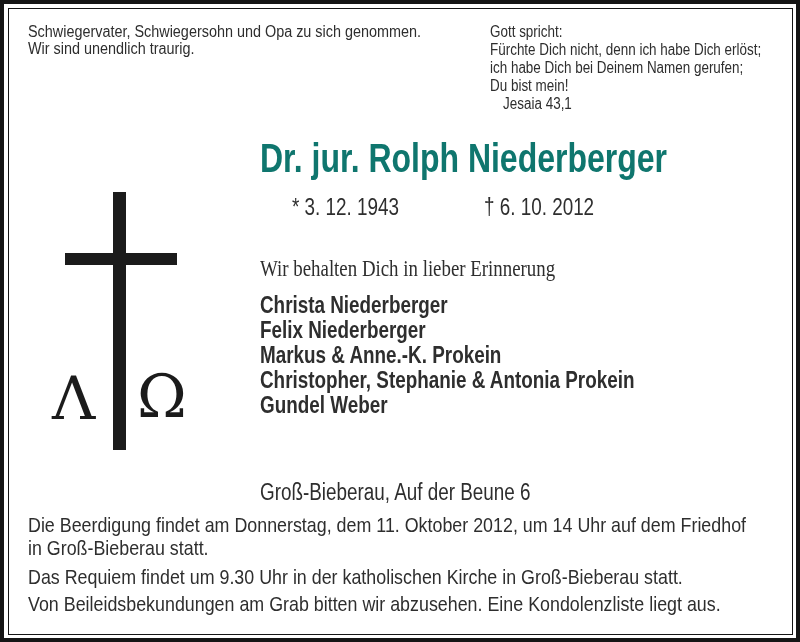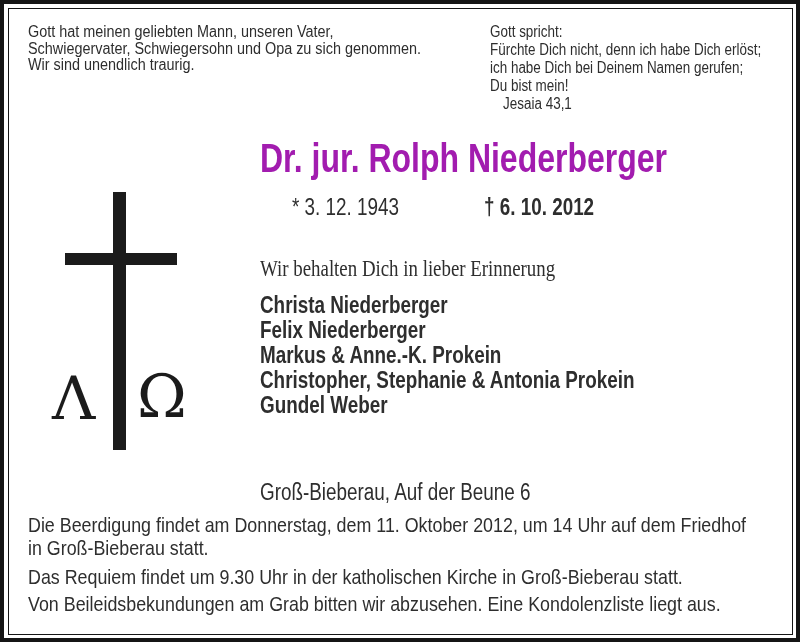--- a/index.html
+++ b/index.html
@@ -47,24 +47,24 @@
     font-size: 16px; line-height: 18px;
   }
   .scripture .row { height: 18px; }
   .scripture .attr-row { text-align: left; height: 18px; }
   .scripture .attr-row .ln { transform-origin: 100% 50%; }
 
   
   .deceased-name {
     position: absolute; left: 260px; top: 138px;
     font-size: 41px; font-weight: 700; line-height: 41px;
-    color: #a21caf; letter-spacing: 0px;
+    color: #0f766e; letter-spacing: 0px;
   }
   .dates { position: absolute; left: 260px; top: 196px; font-size: 23px; line-height: 23px; margin-left: 32px; }
-  .dates .death { position: absolute; left: 192px; top: 0; font-weight: bold; }
+  .dates .death { position: absolute; left: 192px; top: 0; }
   .remembrance { position: absolute; left: 260px; top: 257px; font-size: 23px; line-height: 23px; font-family: Liberation Serif, serif; }
   .mourners { position: absolute; left: 260px; top: 293px; font-size: 23px; }
   .mourners div { height: 25px; line-height: 25px; font-weight: bold; }
   .address { position: absolute; left: 260px; top: 465px; font-size: 23px; line-height: 23px; margin-top: 16px; }
 
   
   .cross-v { position: absolute; left: 113px; top: 192px; width: 13px; height: 258px; background: #1b1b1b; }
   .cross-h { position: absolute; left: 65px;  top: 253px; width: 112px; height: 12px; background: #1b1b1b; }
   .greek {
     position: absolute;
@@ -83,21 +83,20 @@
 </style>
 </head>
 <body>
 
 <div id="page">
 
   <div class="frame-outer"></div>
   <div class="frame-inner"></div>
 
   <div class="intro">
-    <div><span class="ln s90">Gott hat meinen geliebten Mann, unseren Vater,</span></div>
     <div><span class="ln s90">Schwiegervater, Schwiegersohn und Opa zu sich genommen.</span></div>
     <div><span class="ln s90">Wir sind unendlich traurig.</span></div>
   </div>
 
   <div class="scripture">
     <div class="row"><span class="ln s84">Gott spricht:</span></div>
     <div class="row"><span class="ln s84">Fürchte Dich nicht, denn ich habe Dich erlöst;</span></div>
     <div class="row"><span class="ln s84">ich habe Dich bei Deinem Namen gerufen;</span></div>
     <div class="row"><span class="ln s84">Du bist mein!</span></div>
     <div class="attr-row"><span class="ln s84">Jesaia 43,1</span></div>

